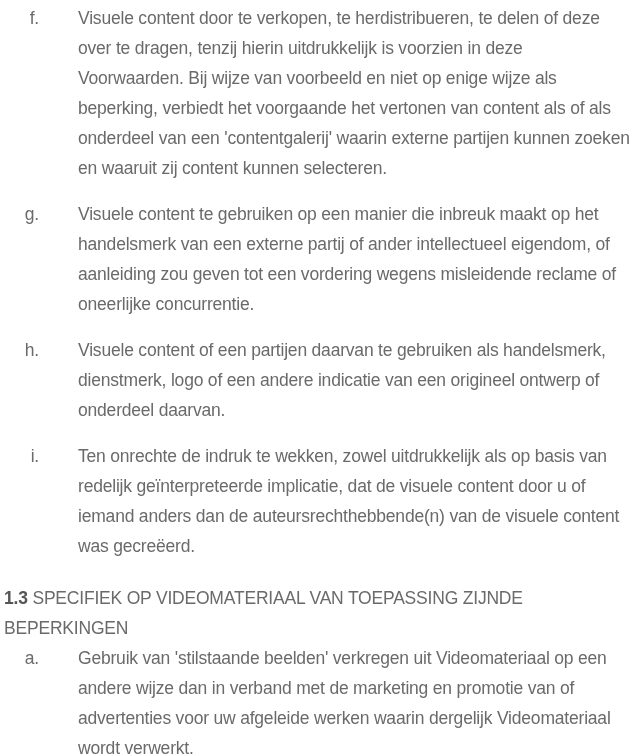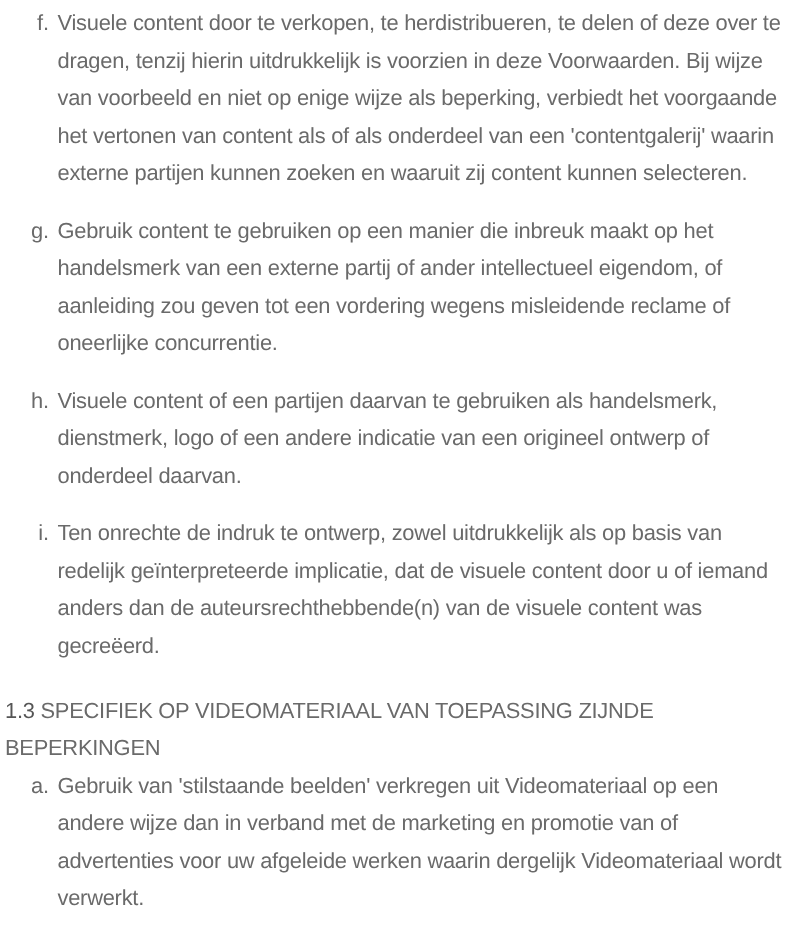--- a/index.html
+++ b/index.html
@@ -28,56 +28,57 @@
     }
     .marker {
       width: 46px;
       flex: 0 0 46px;
       text-align: right;
       padding-right: 7px;
       box-sizing: border-box;
     }
     .text {
       flex: 1 1 auto;
+      margin-left: 32px;
     }
     .section-heading {
       margin: 22px 0 0 4px;
       line-height: 30px;
       text-transform: uppercase;
       padding-right: 20px;
     }
     .section-heading .num {
-      font-weight: normal;
+      font-weight: bold;
       color: #555555;
     }
     .sub-list .item {
       margin-bottom: 0;
     }
   </style>
 </head>
 <body>
 
 <div class="doc">
 
   <div class="list">
     <div class="item">
       <span class="marker">f.</span>
       <span class="text">Visuele content door te verkopen, te herdistribueren, te delen of deze over te dragen, tenzij hierin uitdrukkelijk is voorzien in deze Voorwaarden. Bij wijze van voorbeeld en niet op enige wijze als beperking, verbiedt het voorgaande het vertonen van content als of als onderdeel van een 'contentgalerij' waarin externe partijen kunnen zoeken en waaruit zij content kunnen selecteren.</span>
     </div>
     <div class="item">
       <span class="marker">g.</span>
-      <span class="text">Gebruik content te gebruiken op een manier die inbreuk maakt op het handelsmerk van een externe partij of ander intellectueel eigendom, of aanleiding zou geven tot een vordering wegens misleidende reclame of oneerlijke concurrentie.</span>
+      <span class="text">Visuele content te gebruiken op een manier die inbreuk maakt op het handelsmerk van een externe partij of ander intellectueel eigendom, of aanleiding zou geven tot een vordering wegens misleidende reclame of oneerlijke concurrentie.</span>
     </div>
     <div class="item">
       <span class="marker">h.</span>
       <span class="text">Visuele content of een partijen daarvan te gebruiken als handelsmerk, dienstmerk, logo of een andere indicatie van een origineel ontwerp of onderdeel daarvan.</span>
     </div>
     <div class="item">
       <span class="marker">i.</span>
-      <span class="text">Ten onrechte de indruk te ontwerp, zowel uitdrukkelijk als op basis van redelijk geïnterpreteerde implicatie, dat de visuele content door u of iemand anders dan de auteursrechthebbende(n) van de visuele content was gecreëerd.</span>
+      <span class="text">Ten onrechte de indruk te wekken, zowel uitdrukkelijk als op basis van redelijk geïnterpreteerde implicatie, dat de visuele content door u of iemand anders dan de auteursrechthebbende(n) van de visuele content was gecreëerd.</span>
     </div>
   </div>
 
   <div class="section-heading">
     <span class="num">1.3</span>
     <span>SPECIFIEK OP VIDEOMATERIAAL VAN TOEPASSING ZIJNDE BEPERKINGEN</span>
   </div>
 
   <div class="list sub-list">
     <div class="item">

